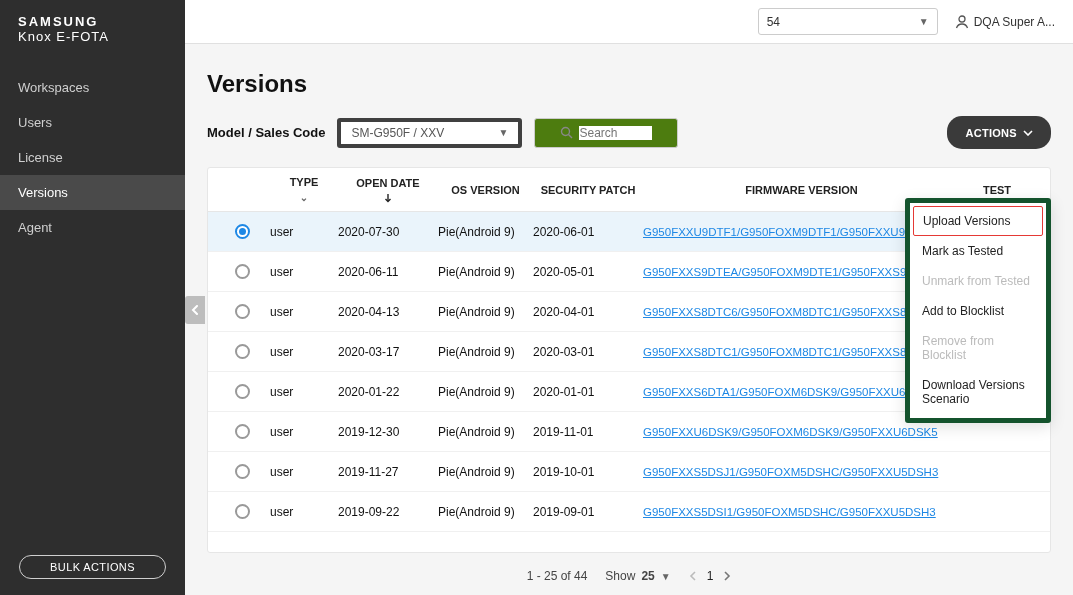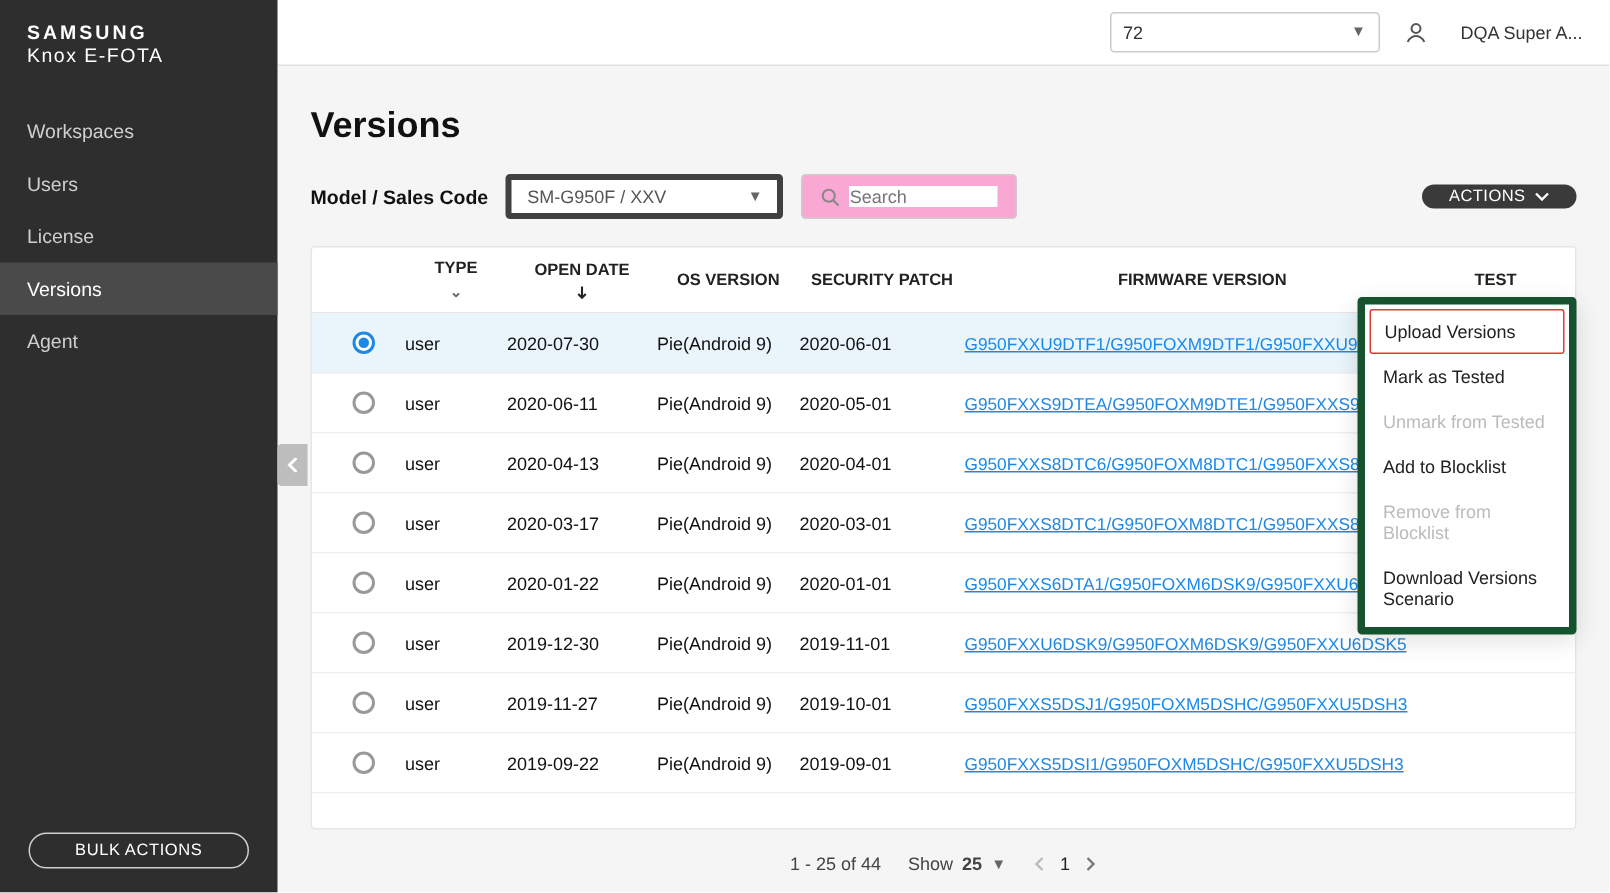--- a/index.html
+++ b/index.html
@@ -17,33 +17,33 @@
 .bulk-wrap { position: absolute; bottom: 16px; left: 0; right: 0; display: flex; justify-content: center; }
 .bulk-btn { border: 1.5px solid #cfcfcf; color: #fff; background: transparent; padding: 5px 30px; border-radius: 22px; font-size: 11px; font-weight: 400; letter-spacing: 0.4px; cursor: pointer; }
 
 
 .collapse-tab { position: absolute; left: 185px; top: 296px; width: 20px; height: 28px; background: #bdbdbd; border-radius: 3px 0 0 3px; display: flex; align-items: center; justify-content: center; color: #fff; cursor: pointer; z-index: 5; }
 
 
 .main { flex: 1; background: #f5f5f5; display: flex; flex-direction: column; }
 .topbar { height: 44px; background: #fff; border-bottom: 1px solid #e0e0e0; display: flex; align-items: center; justify-content: flex-end; padding: 0 18px; gap: 16px; }
 .workspace-select { width: 180px; height: 27px; border: 1px solid #ccc; border-radius: 3px; display: flex; align-items: center; justify-content: space-between; padding: 0 8px; font-size: 12px; color: #333; background: #fff; cursor: pointer; }
-.user-chip { display: flex; align-items: center; gap: 22px; font-size: 12px; color: #333; cursor: pointer; }
+.user-chip { display: flex; align-items: center; gap: 4px; font-size: 12px; color: #333; cursor: pointer; }
 .user-chip .avatar-icon { width: 16px; height: 16px; display: inline-flex; }
 
 .content { padding: 26px 22px 12px; flex: 1; display: flex; flex-direction: column; position: relative; }
 h1.page-title { font-size: 24px; font-weight: 700; margin-bottom: 18px; }
 
 .filter-row { display: flex; align-items: center; gap: 12px; margin-bottom: 18px; }
 .filter-label { font-size: 13px; font-weight: 600; }
 .model-select { width: 185px; height: 30px; border: 4px solid #404040; border-radius: 3px; background: #fff; display: flex; align-items: center; justify-content: space-between; padding: 0 10px; font-size: 12px; color: #555; cursor: pointer; }
-.search-box { width: 144px; height: 30px; border: 1px solid #ccc; border-radius: 3px; background: #f9a8d4; display: flex; align-items: center; padding: 0 12px; gap: 6px; }
+.search-box { width: 144px; height: 30px; border: 1px solid #ccc; border-radius: 3px; background: #4d7c0f; display: flex; align-items: center; padding: 0 25px; gap: 6px; }
 .search-box input { border: none; outline: none; width: 100%; font-size: 12px; }
 .search-box .mag { color: #888; }
-.actions-btn { margin-left: auto; background: #3a3a3a; color: #fff; border: none; height: 16px; padding: 0 18px; border-radius: 15px; font-size: 11px; font-weight: 400; letter-spacing: 0.3px; display: flex; align-items: center; gap: 6px; cursor: pointer; }
+.actions-btn { margin-left: auto; background: #3a3a3a; color: #fff; border: none; height: 33px; padding: 0 18px; border-radius: 15px; font-size: 11px; font-weight: 700; letter-spacing: 0.3px; display: flex; align-items: center; gap: 6px; cursor: pointer; }
 
 
 .table-card { background: #fff; border: 1px solid #e6e6e6; border-radius: 3px; overflow: hidden; flex: 1; position: relative; }
 .thead, .trow { display: grid; grid-template-columns: 56px 68px 100px 95px 110px 1fr 80px; align-items: center; padding: 0 10px 0 6px; }
 .thead { height: 44px; font-size: 11px; font-weight: 700; color: #222; border-bottom: 1px solid #e6e6e6; }
 .thead .cell { display: flex; align-items: center; gap: 4px; flex-direction: column; }
 .thead .test-col { justify-content: flex-end; padding-right: 6px; }
 .trow { height: 40px; font-size: 12px; border-bottom: 1px solid #f0f0f0; }
 .trow.selected { background: #eaf4fb; }
 .trow .radio { display: flex; justify-content: center; }
@@ -91,21 +91,21 @@
   <span>
     <svg width="8" height="10" viewBox="0 0 8 10">
         <path d="M6 1 L2 5 L6 9" stroke="#fff" stroke-width="2" fill="none" stroke-linecap="round"></path>
       </svg>
   </span>
 </div>
 
 <div class="main">
   <div class="topbar">
     <div class="workspace-select">
-      <span>72</span>
+      <span>54</span>
       <span class="caret">▼</span>
     </div>
     <div class="user-chip">
       <span class="avatar-icon">
         <svg width="16" height="16" viewBox="0 0 16 16">
             <circle cx="8" cy="5" r="3" fill="none" stroke="#555" stroke-width="1.3"></circle>
             <path d="M2.5 14c1-3 4-4 5.5-4s4.5 1 5.5 4" fill="none" stroke="#555" stroke-width="1.3"></path>
           </svg>
       </span>
       <span>DQA Super A...</span>

